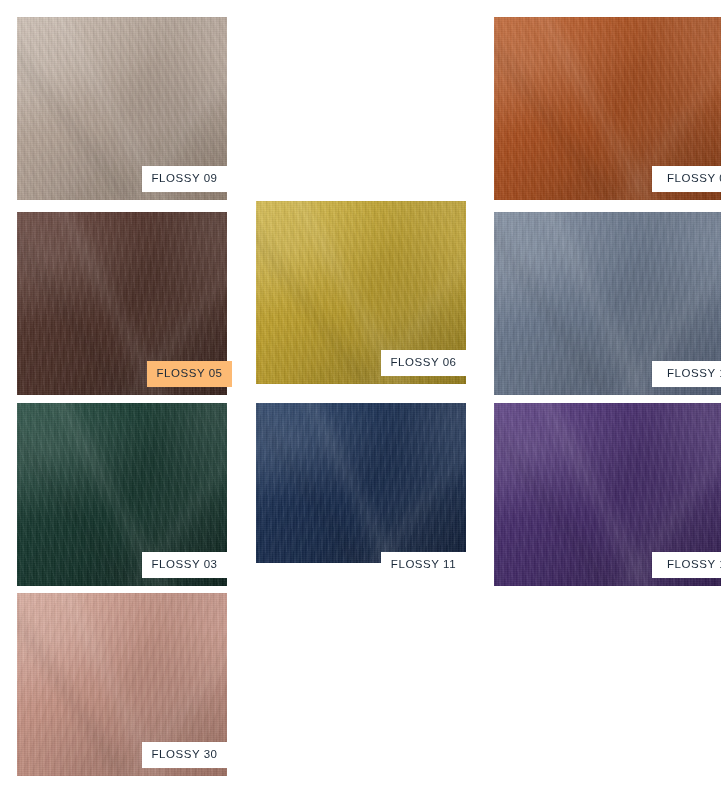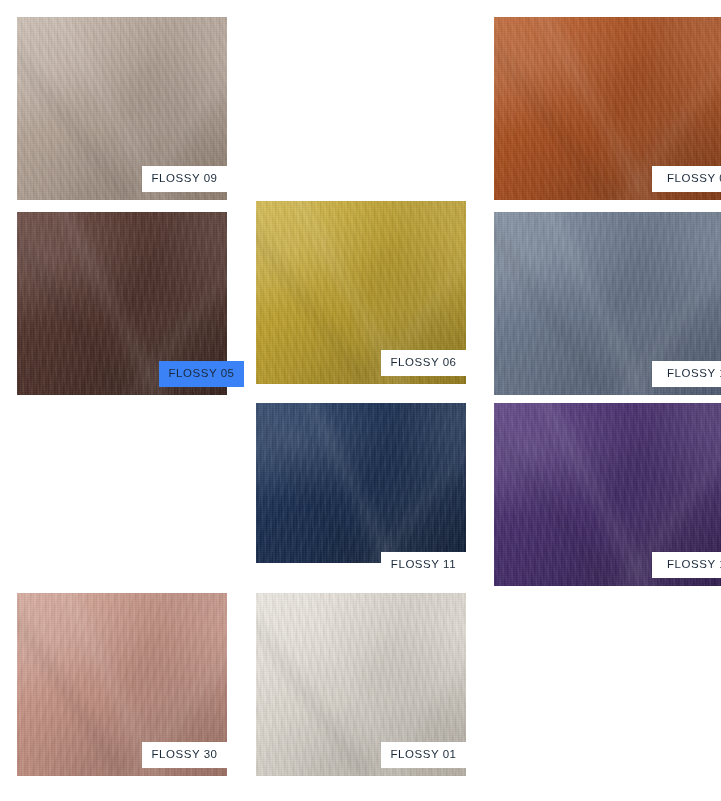--- a/index.html
+++ b/index.html
@@ -162,21 +162,21 @@
     </div>
     <div class="swatch-cell" style="left: 17px; top: 212px; width: 210px; height: 183px;">
       <div class="swatch-texture">
         <div class="swatch-base" style="background: linear-gradient(150deg, rgb(100, 65, 57) 0%, rgb(79, 50, 42) 42%, rgb(79, 50, 42) 64%, rgb(60, 37, 31) 100%);"></div>
         <div class="tex-cloud" style="transform: rotate(0.5deg) scale(1.15);"></div>
         <div class="tex-crease" style="transform: rotate(0.5deg) scale(1.15);"></div>
         <div class="tex-fiber" style="transform: rotate(3deg);"></div>
         <div class="tex-noise"></div>
         <div class="tex-sheen"></div>
       </div>
-      <div class="swatch-label" style="left: 142px; width: 85px; top: 149px; background: #3b82f6;">
+      <div class="swatch-label" style="left: 130px; width: 85px; top: 149px; background: #fdba74;">
         <span class="swatch-label-text" style="color: rgb(27, 42, 58);">FLOSSY 05</span>
       </div>
     </div>
     <div class="swatch-cell" style="left: 256px; top: 201px; width: 210px; height: 183px;">
       <div class="swatch-texture">
         <div class="swatch-base" style="background: linear-gradient(150deg, rgb(210, 184, 74) 0%, rgb(189, 160, 46) 42%, rgb(189, 160, 46) 64%, rgb(158, 133, 31) 100%);"></div>
         <div class="tex-cloud" style="transform: rotate(-1.33333deg) scale(1.15);"></div>
         <div class="tex-crease" style="transform: rotate(-1.33333deg) scale(1.15);"></div>
         <div class="tex-fiber" style="transform: rotate(-8deg);"></div>
         <div class="tex-noise"></div>
@@ -192,20 +192,33 @@
         <div class="tex-cloud" style="transform: rotate(0.833333deg) scale(1.15);"></div>
         <div class="tex-crease" style="transform: rotate(0.833333deg) scale(1.15);"></div>
         <div class="tex-fiber" style="transform: rotate(5deg);"></div>
         <div class="tex-noise"></div>
         <div class="tex-sheen"></div>
       </div>
       <div class="swatch-label" style="left: 158px; width: 96px; top: 149px; background: rgb(255, 255, 255);">
         <span class="swatch-label-text" style="color: rgb(27, 42, 58);">FLOSSY 12</span>
       </div>
     </div>
+    <div class="swatch-cell" style="left: 17px; top: 403px; width: 210px; height: 183px;">
+      <div class="swatch-texture">
+        <div class="swatch-base" style="background: linear-gradient(150deg, rgb(34, 74, 62) 0%, rgb(23, 56, 47) 42%, rgb(23, 56, 47) 64%, rgb(14, 38, 32) 100%);"></div>
+        <div class="tex-cloud" style="transform: rotate(-1deg) scale(1.15);"></div>
+        <div class="tex-crease" style="transform: rotate(-1deg) scale(1.15);"></div>
+        <div class="tex-fiber" style="transform: rotate(-6deg);"></div>
+        <div class="tex-noise"></div>
+        <div class="tex-sheen"></div>
+      </div>
+      <div class="swatch-label" style="left: 125px; width: 85px; top: 149px; background: rgb(255, 255, 255);">
+        <span class="swatch-label-text" style="color: rgb(27, 42, 58);">FLOSSY 03</span>
+      </div>
+    </div>
     <div class="swatch-cell" style="left: 256px; top: 403px; width: 210px; height: 160px;">
       <div class="swatch-texture">
         <div class="swatch-base" style="background: linear-gradient(150deg, rgb(39, 64, 102) 0%, rgb(26, 46, 80) 42%, rgb(26, 46, 80) 64%, rgb(17, 32, 59) 100%);"></div>
         <div class="tex-cloud" style="transform: rotate(1.16667deg) scale(1.15);"></div>
         <div class="tex-crease" style="transform: rotate(1.16667deg) scale(1.15);"></div>
         <div class="tex-fiber" style="transform: rotate(7deg);"></div>
         <div class="tex-noise"></div>
         <div class="tex-sheen"></div>
       </div>
       <div class="swatch-label" style="left: 125px; width: 85px; top: 149px; background: rgb(255, 255, 255);">
@@ -231,26 +244,13 @@
         <div class="tex-cloud" style="transform: rotate(1.5deg) scale(1.15);"></div>
         <div class="tex-crease" style="transform: rotate(1.5deg) scale(1.15);"></div>
         <div class="tex-fiber" style="transform: rotate(9deg);"></div>
         <div class="tex-noise"></div>
         <div class="tex-sheen"></div>
       </div>
       <div class="swatch-label" style="left: 125px; width: 85px; top: 149px; background: rgb(255, 255, 255);">
         <span class="swatch-label-text" style="color: rgb(27, 42, 58);">FLOSSY 30</span>
       </div>
     </div>
-    <div class="swatch-cell" style="left: 256px; top: 593px; width: 210px; height: 183px;">
-      <div class="swatch-texture">
-        <div class="swatch-base" style="background: linear-gradient(150deg, rgb(236, 232, 225) 0%, rgb(221, 216, 207) 42%, rgb(221, 216, 207) 64%, rgb(198, 191, 179) 100%);"></div>
-        <div class="tex-cloud" style="transform: rotate(-0.333333deg) scale(1.15);"></div>
-        <div class="tex-crease" style="transform: rotate(-0.333333deg) scale(1.15);"></div>
-        <div class="tex-fiber" style="transform: rotate(-2deg);"></div>
-        <div class="tex-noise"></div>
-        <div class="tex-sheen"></div>
-      </div>
-      <div class="swatch-label" style="left: 125px; width: 85px; top: 149px; background: rgb(255, 255, 255);">
-        <span class="swatch-label-text" style="color: rgb(27, 42, 58);">FLOSSY 01</span>
-      </div>
-    </div>
   </div>
 
 </body></html>

